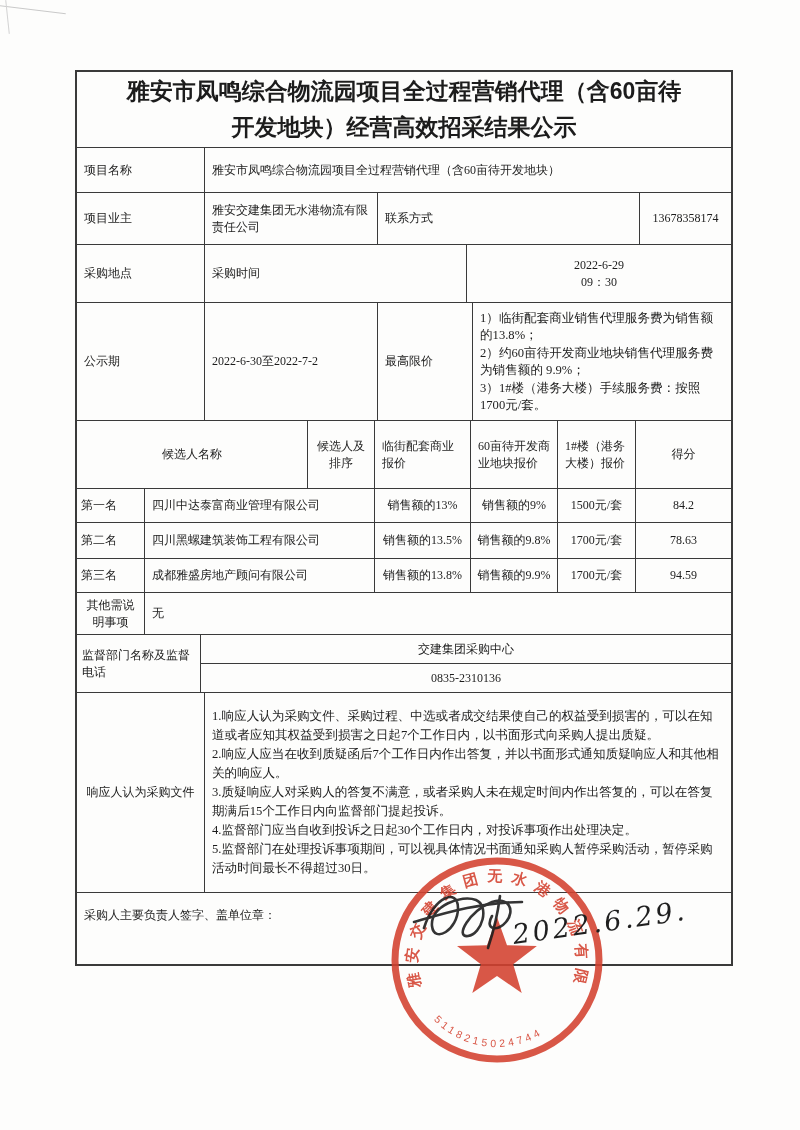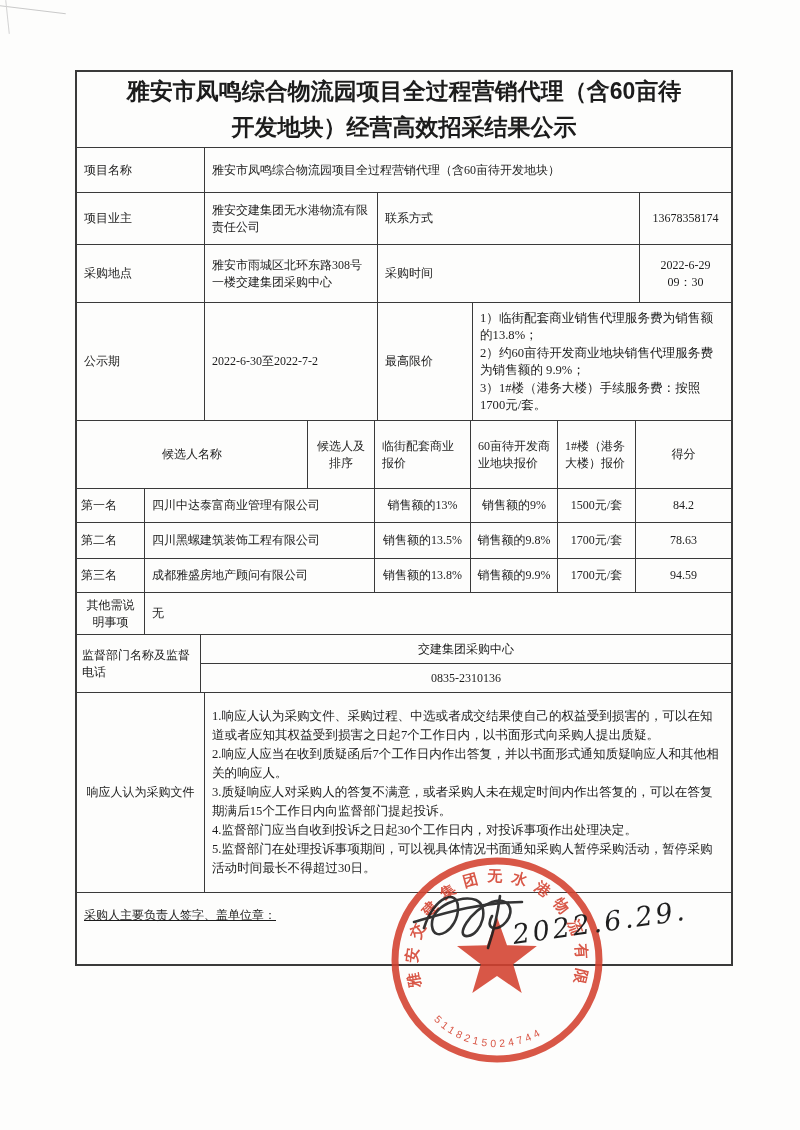--- a/index.html
+++ b/index.html
@@ -18,21 +18,21 @@
   }
   .row{display:flex;box-sizing:border-box;border-top:1px solid #3a3a3a;}
   .row:first-child{border-top:none;}
   .cell{
     box-sizing:border-box;border-left:1px solid #3a3a3a;
     display:flex;align-items:center;padding:3px 7px;
     font-size:12px;line-height:1.35;
   }
   .cell:first-child{border-left:none;}
   .c-center{justify-content:center;text-align:center;}
-  .c-top{align-items:flex-start;text-decoration:underline;}
+  .c-top{align-items:flex-start;}
   .title-row{height:75px;}
   .title-cell{width:100%;justify-content:center;text-align:center;
     font-family:"Liberation Sans","DejaVu Sans",sans-serif;
     font-weight:bold;font-size:23px;line-height:1.55;padding:4px 44px;}
   .stack{display:flex;flex-direction:column;width:100%;}
   .stack .sub{box-sizing:border-box;display:flex;align-items:center;justify-content:center;text-align:left;}
   .stack .sub + .sub{border-top:1px solid #3a3a3a;}
   .mline div{margin:1px 0;}
   .objection-text{font-size:12.6px;line-height:1.5;}
   .objection-text div{margin:0;}
@@ -60,21 +60,20 @@
 
     <div class="row" style="height:52px">
       <div class="cell" style="width:127px">项目业主</div>
       <div class="cell" style="width:173px">雅安交建集团无水港物流有限责任公司</div>
       <div class="cell" style="width:262px">联系方式</div>
       <div class="cell c-center" style="flex:1">13678358174</div>
     </div>
 
     <div class="row" style="height:58px">
       <div class="cell" style="width:127px">采购地点</div>
-      <div class="cell" style="width:173px">雅安市雨城区北环东路308号一楼交建集团采购中心</div>
       <div class="cell" style="width:262px">采购时间</div>
       <div class="cell c-center" style="flex:1">
         <div class="mline" style="text-align:center">
           <div>2022-6-29</div>
           <div>09：30</div>
         </div>
       </div>
     </div>
 
     <div class="row" style="height:118px">

